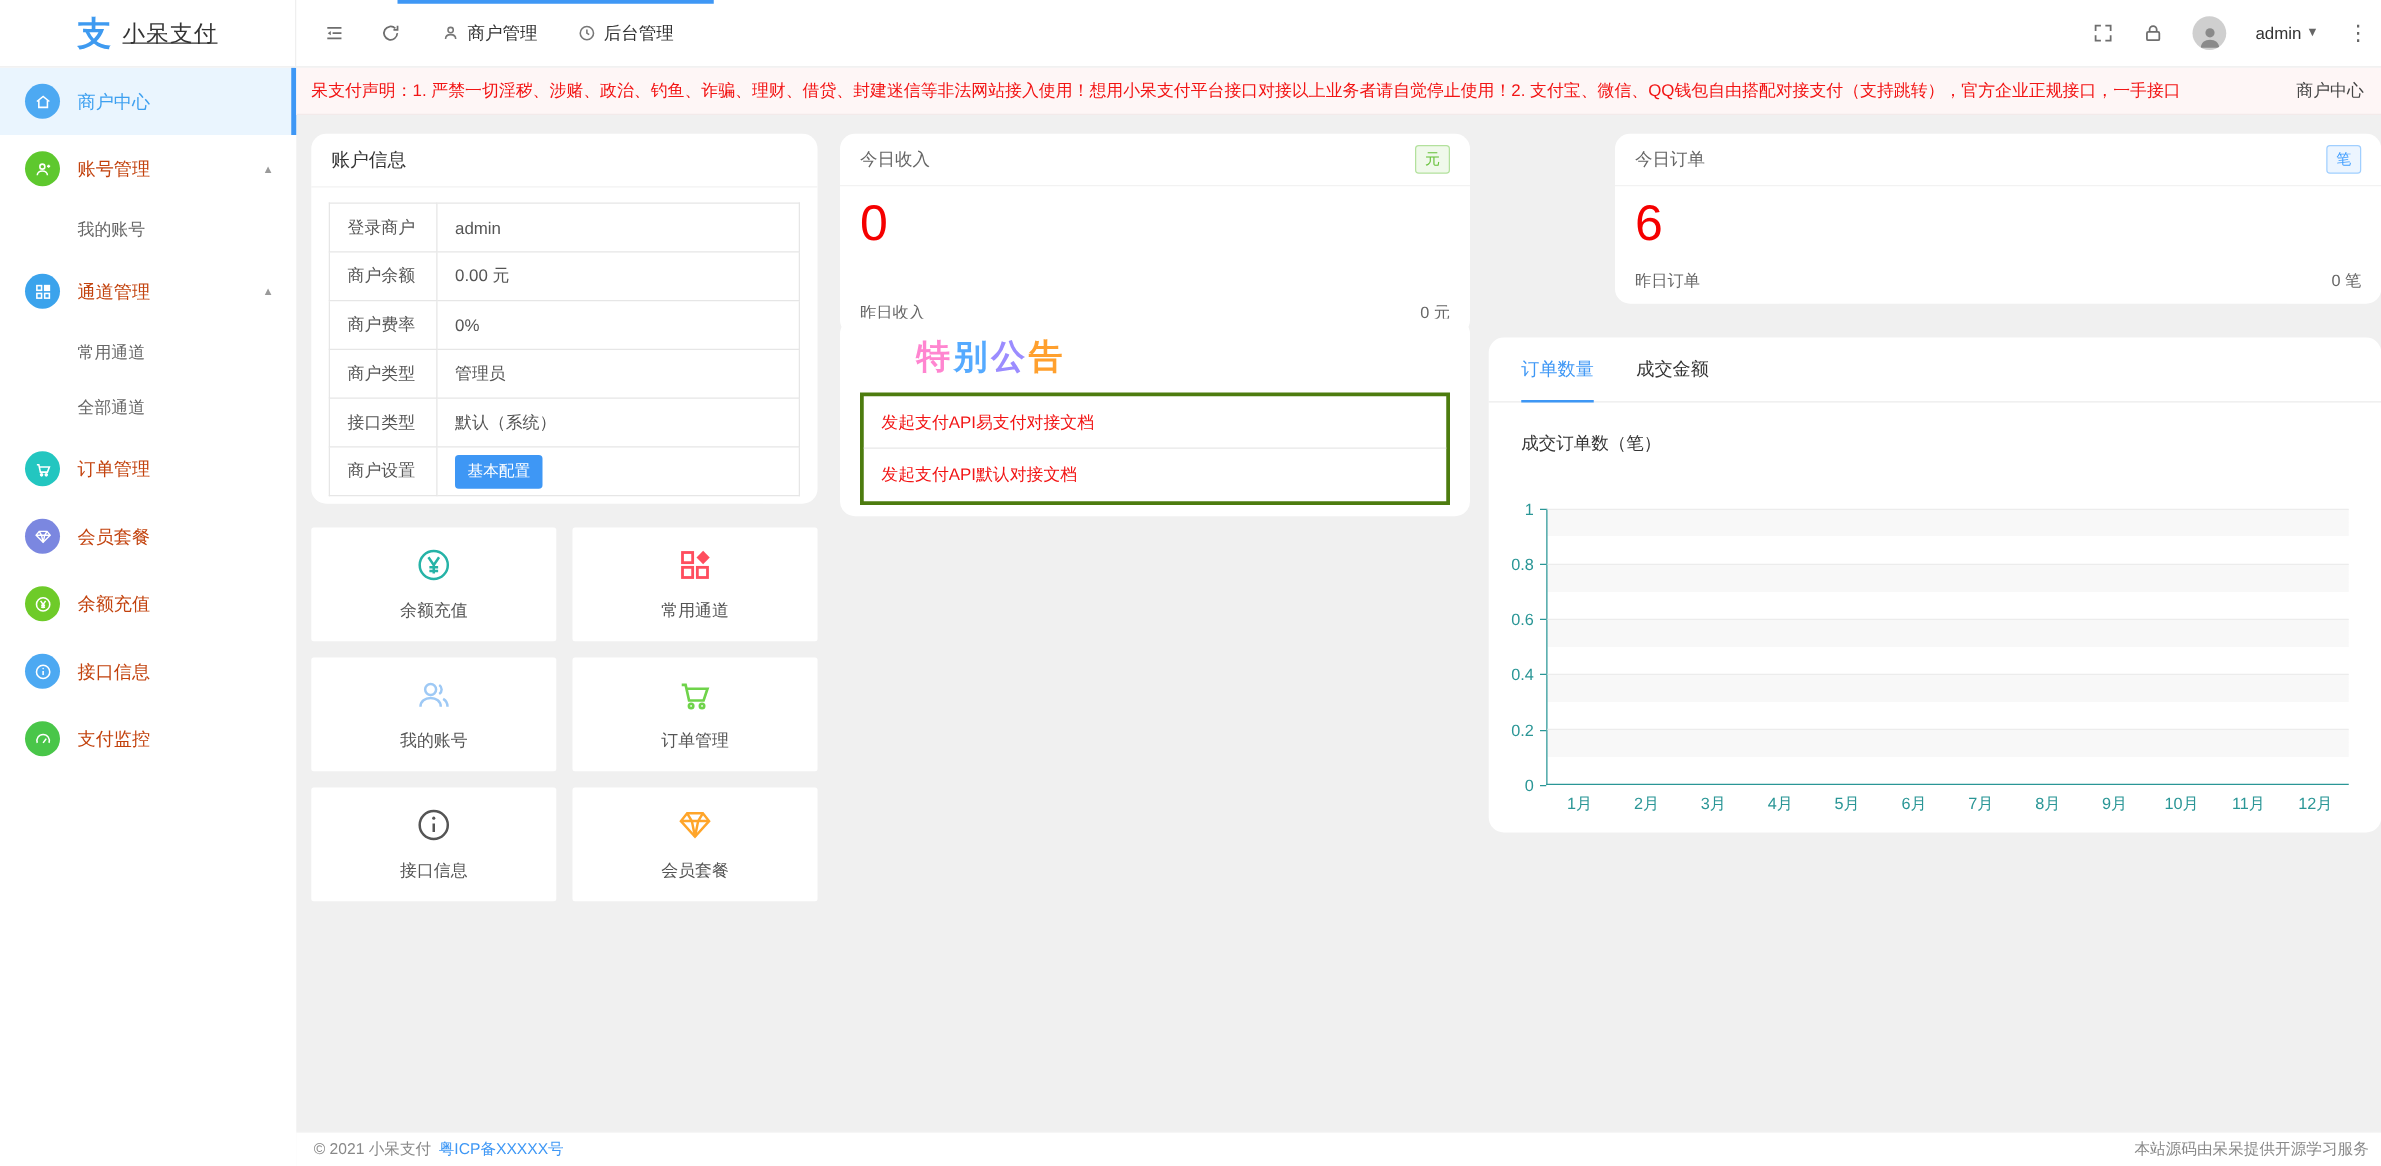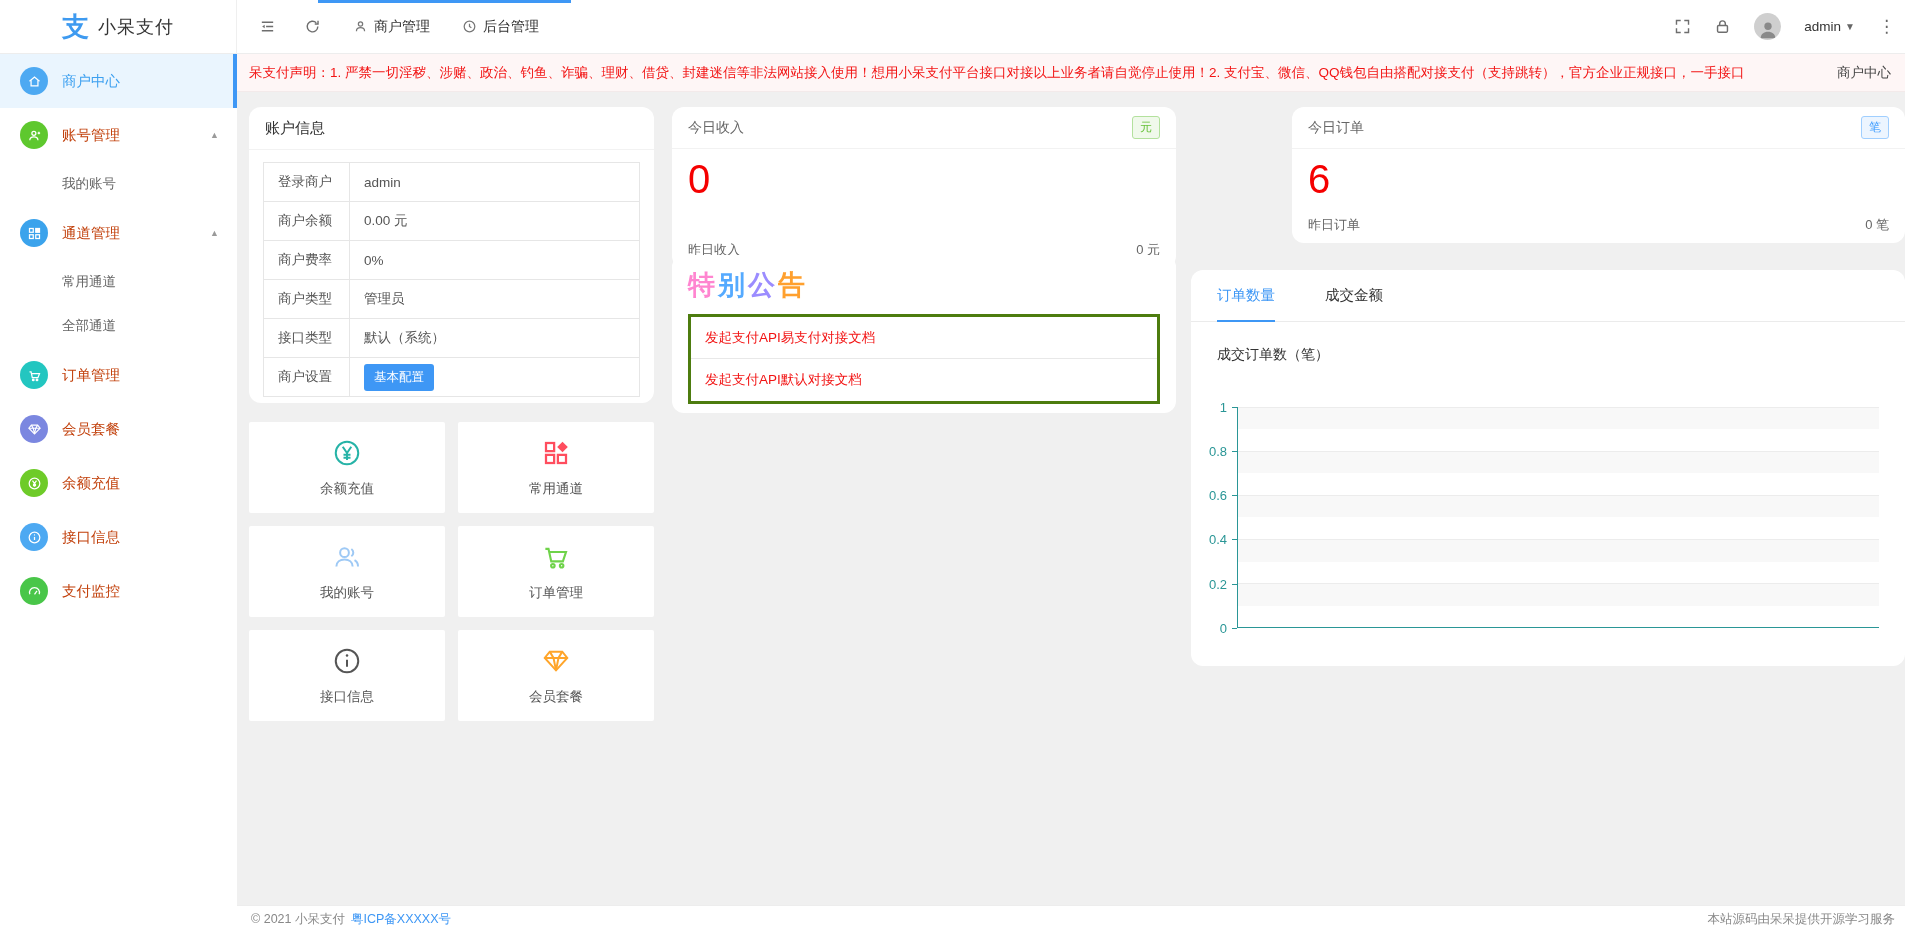--- a/index.html
+++ b/index.html
@@ -4,21 +4,21 @@
 <style>
   * { margin:0; padding:0; box-sizing:border-box; }
   html,body { width:1905px; height:933px; overflow:hidden; font-family:"Liberation Sans","DejaVu Sans",sans-serif; background:#f0f0f0; }
   .app { position:relative; width:1905px; height:933px; }
 
   
   .header { position:absolute; top:0; left:0; right:0; height:54px; background:#fff; border-bottom:1px solid #ededed; display:flex; align-items:center; z-index:5; }
   .progress-bar { position:absolute; top:0; left:318px; width:253px; height:3px; background:#3e97f5; z-index:9; }
   .logo { width:237px; height:54px; display:flex; align-items:center; justify-content:center; border-right:1px solid #efefef; }
   .logo-glyph { color:#3e9af0; font-size:27px; font-weight:bold; margin-right:9px; }
-  .logo-text { font-size:18px; color:#333; letter-spacing:1px; }
+  .logo-text { font-size:18px; color:#333; letter-spacing:1px;text-decoration:underline; }
   .hicon { color:#6e6e6e; display:flex; align-items:center; cursor:pointer; }
   .hicon svg { width:17px; height:17px; }
   .toggle-ic { margin-left:22px; }
   .refresh-ic { margin-left:28px; font-size:19px; line-height:1; }
   .hnav { display:flex; align-items:center; margin-left:32px; gap:6px; cursor:pointer; }
   .hnav .nav-label { font-size:14px; color:#333; }
   .hnav svg { width:15px; height:15px; color:#777; }
   .header-right { margin-left:auto; display:flex; align-items:center; gap:23px; padding-right:10px; }
   .avatar { width:27px; height:27px; border-radius:50%; background:#cfcfcf; overflow:hidden; display:flex; align-items:flex-end; justify-content:center; cursor:pointer; }
   .avatar svg { width:22px; height:22px; }
@@ -73,30 +73,30 @@
   .stat-head { height:42px; display:flex; align-items:center; justify-content:space-between; padding:0 16px; border-bottom:1px solid #f2f2f2; }
   .stat-title { font-size:14px; color:#666; }
   .badge { font-size:12px; padding:2px 7px; border-radius:3px; border:1px solid; }
   .badge-green { color:#67c23a; border-color:#b3e19d; background:#f0f9eb; }
   .badge-blue { color:#409eff; border-color:#a0cfff; background:#ecf5ff; }
   .stat-value { color:#f50000; font-size:40px; line-height:1; margin:10px 0 0 16px; }
   .stat-foot { position:absolute; left:16px; right:16px; bottom:9px; display:flex; justify-content:space-between; font-size:13px; color:#666; }
 
   
   .announce { left:435px; top:163px; width:504px; height:158px; padding:12px 16px; }
-  .ann-title { font-size:27px; font-weight:900; letter-spacing:3px; }
+  .ann-title { font-size:27px; font-weight:900; letter-spacing:3px;margin-left:45px; }
   .ann-title .c0 { color:#ff85d0; } .ann-title .c1 { color:#55aaff; }
   .ann-title .c2 { color:#9b8cff; } .ann-title .c3 { color:#ffa02e; }
   .ann-box { margin-top:11px; border:3px solid #4d7c0f; }
   .ann-link { height:42px; line-height:42px; padding:0 14px; font-size:13.5px; color:#f21414; cursor:pointer; }
   .ann-link:first-child { border-bottom:1px solid #e8e8e8; }
 
   
   .chartc { left:954px; top:178px; width:714px; height:396px; }
-  .tabs { display:flex; gap:50px; padding:0 26px; height:52px; border-bottom:1px solid #ebebeb;text-align:right; }
+  .tabs { display:flex; gap:34px; padding:0 26px; height:52px; border-bottom:1px solid #ebebeb;text-align:right; }
   .tab { display:flex; align-items:center; font-size:14.5px; color:#333; cursor:pointer; }
   .tab.active { color:#3e97f5; border-bottom:2px solid #3e97f5; margin-bottom:-1px; }
   .chart-title { margin:24px 0 0 26px; font-size:14px; color:#333; }
   .plot { position:absolute; left:46px; right:26px; top:137px; height:221px;
           border-left:1px solid #2a9696; border-bottom:1px solid #2a9696;
           background:repeating-linear-gradient(to bottom,#f8f8f8 0 22.1px,#ffffff 22.1px 44.2px); }
   .gridline { position:absolute; left:0; right:0; height:1px; background:#ececec; }
   .ytick-label { position:absolute; width:36px; text-align:right; font-size:13px; color:#2a9696; }
   .ytick-mark { position:absolute; width:5px; height:1px; background:#2a9696; left:41px; }
   .months { position:absolute; left:46px; right:26px; top:364px; height:22px; display:flex; }
@@ -399,20 +399,34 @@
       <span class="ytick-mark" style="top:358px;"></span>
 
       <div class="plot">
         <div class="gridline" style="top:0;"></div>
         <div class="gridline" style="top:20%;"></div>
         <div class="gridline" style="top:40%;"></div>
         <div class="gridline" style="top:60%;"></div>
         <div class="gridline" style="top:80%;"></div>
       </div>
 
+      <div class="months">
+        <span>1月</span>
+        <span>2月</span>
+        <span>3月</span>
+        <span>4月</span>
+        <span>5月</span>
+        <span>6月</span>
+        <span>7月</span>
+        <span>8月</span>
+        <span>9月</span>
+        <span>10月</span>
+        <span>11月</span>
+        <span>12月</span>
+      </div>
     </div>
 
   </div>
 
   <div class="footer">
     <span>© 2021 小呆支付</span>
     <span class="icp">粤ICP备XXXXX号</span>
     <span class="footer-right">本站源码由呆呆提供开源学习服务</span>
   </div>
 

